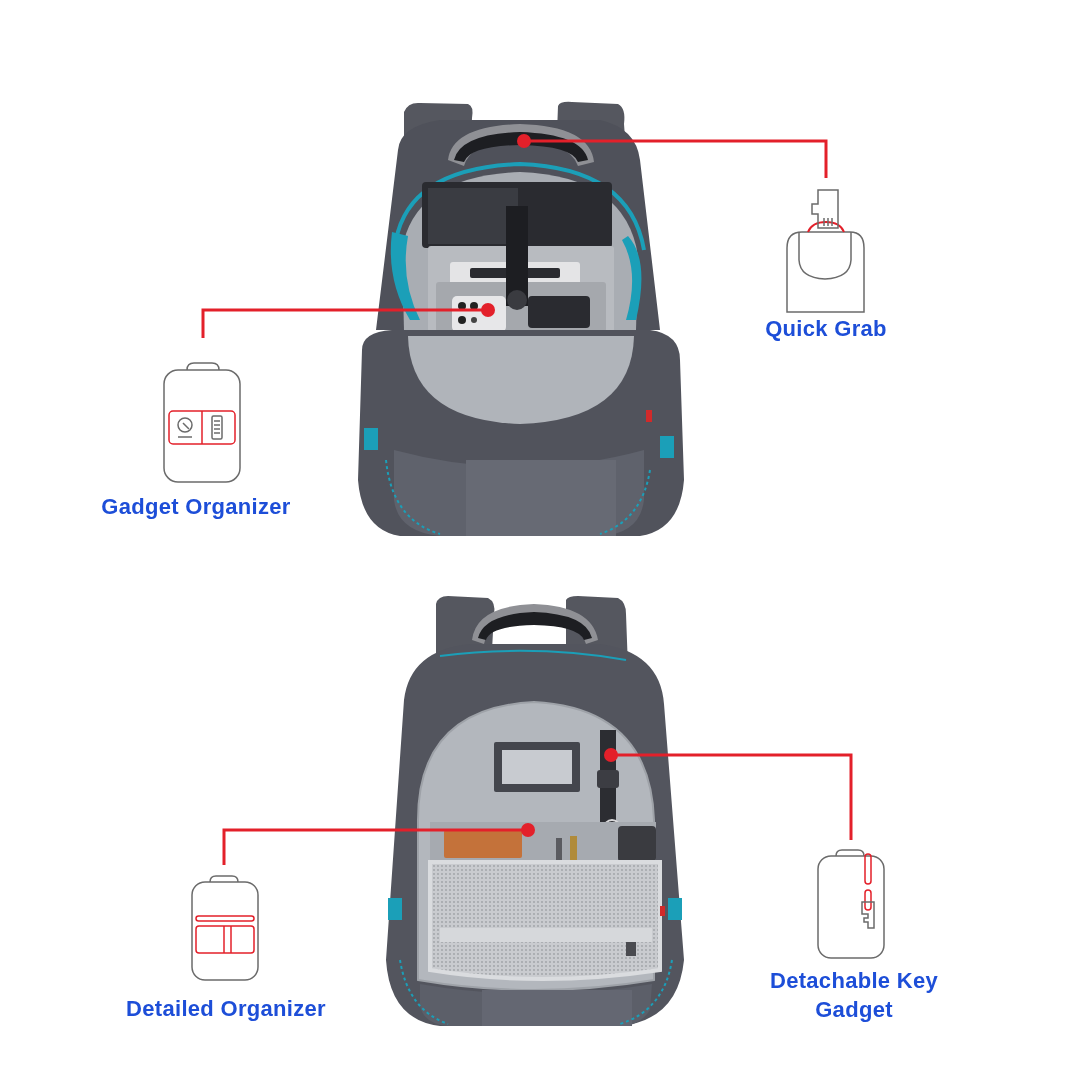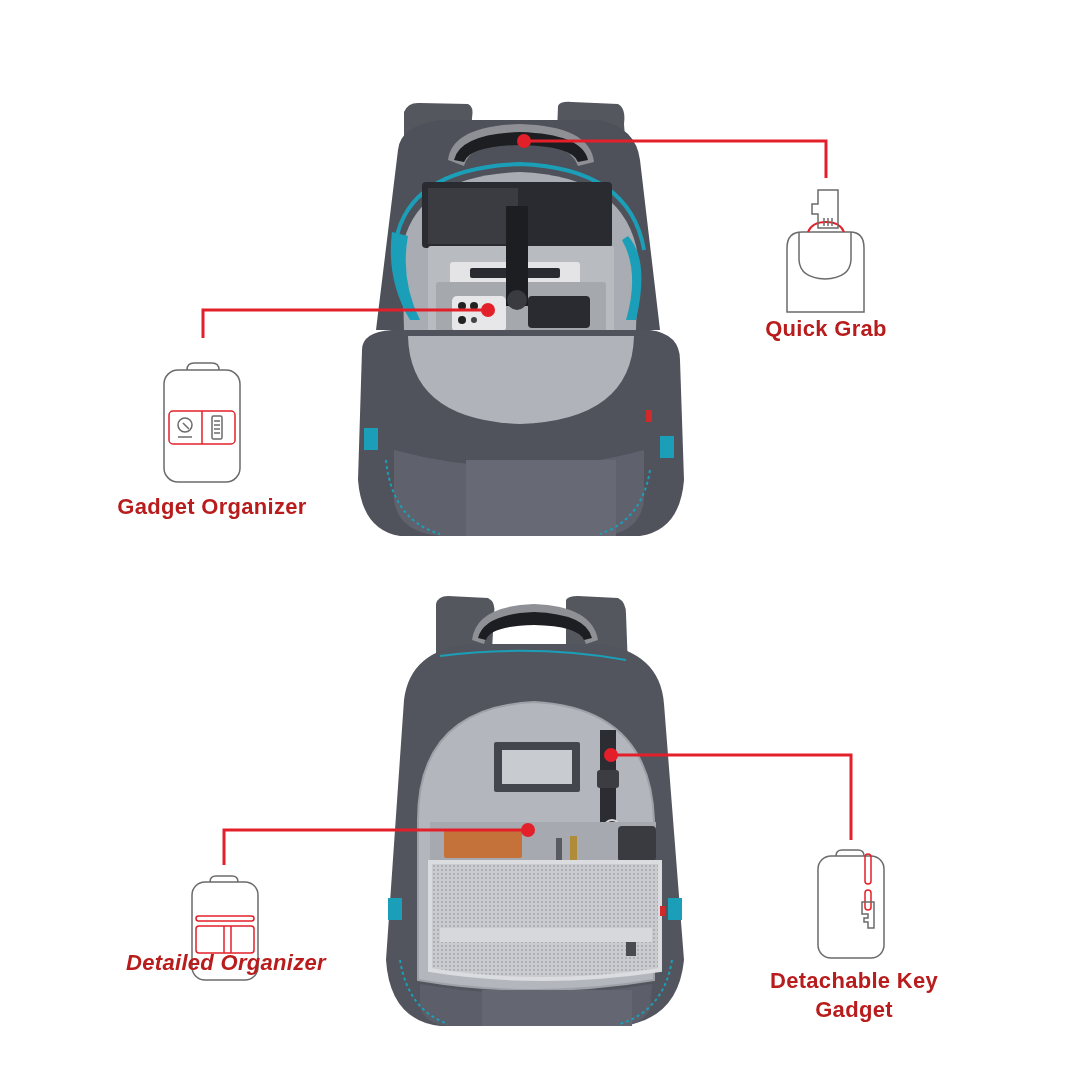--- a/index.html
+++ b/index.html
@@ -1,19 +1,19 @@
 <!DOCTYPE html>
 <html><head>
 <meta charset="utf-8">
 <style>
   html, body { margin:0; padding:0; background:#ffffff; }
   body { width:1080px; height:1080px; position:relative; overflow:hidden;
          font-family:"Liberation Sans", "DejaVu Sans", sans-serif; }
   .layer { position:absolute; left:0; top:0; width:1080px; height:1080px; }
-  .label { position:absolute; font-weight:700; font-size:22px; color:#b91c1c;
+  .label { position:absolute; font-weight:700; font-size:22px; color:#1d4ed8;
            text-align:center; line-height:29px; letter-spacing:0.3px; }
   .label span { display:block; }
 </style>
 </head>
 <body>
 
 <svg class="layer" viewBox="0 0 1080 1080" xmlns="http://www.w3.org/2000/svg">
   <defs>
     <pattern id="mesh" width="4" height="4" patternUnits="userSpaceOnUse">
       <rect width="4" height="4" fill="#c9cbcf"></rect>
@@ -172,24 +172,24 @@
     <rect x="865" y="854" width="6" height="30" rx="3" stroke="#e3202a"></rect>
     <rect x="865" y="890" width="6" height="20" rx="3" stroke="#e3202a"></rect>
     <path d="M862 902 L874 902 L874 928 L868 928 L868 922 L864 922 L864 918 L868 918 L868 914 L862 914 Z"></path>
   </g>
 </svg>
 
 <div class="label" style="left:726px; top:314px; width:200px;">
   <span>Quick Grab</span>
 </div>
 
-<div class="label" style="left:72px; top:492px; width:280px;">
+<div class="label" style="left:56px; top:492px; width:280px;">
   <span>Gadget Organizer</span>
 </div>
 
-<div class="label" style="left:76px; top:948px; width:300px;font-style:italic;">
+<div class="label" style="left:76px; top:994px; width:300px;">
   <span>Detailed Organizer</span>
 </div>
 
 <div class="label" style="left:734px; top:966px; width:240px;">
   <span>Detachable Key</span>
   <span>Gadget</span>
 </div>
 
 </body></html>

